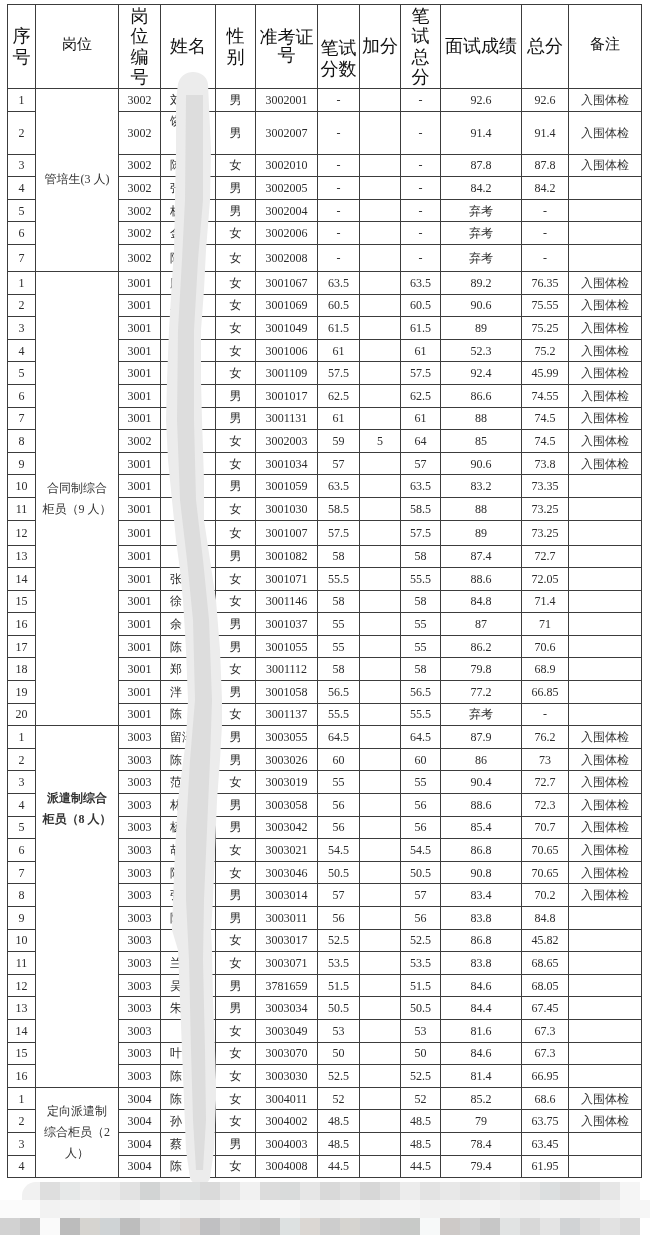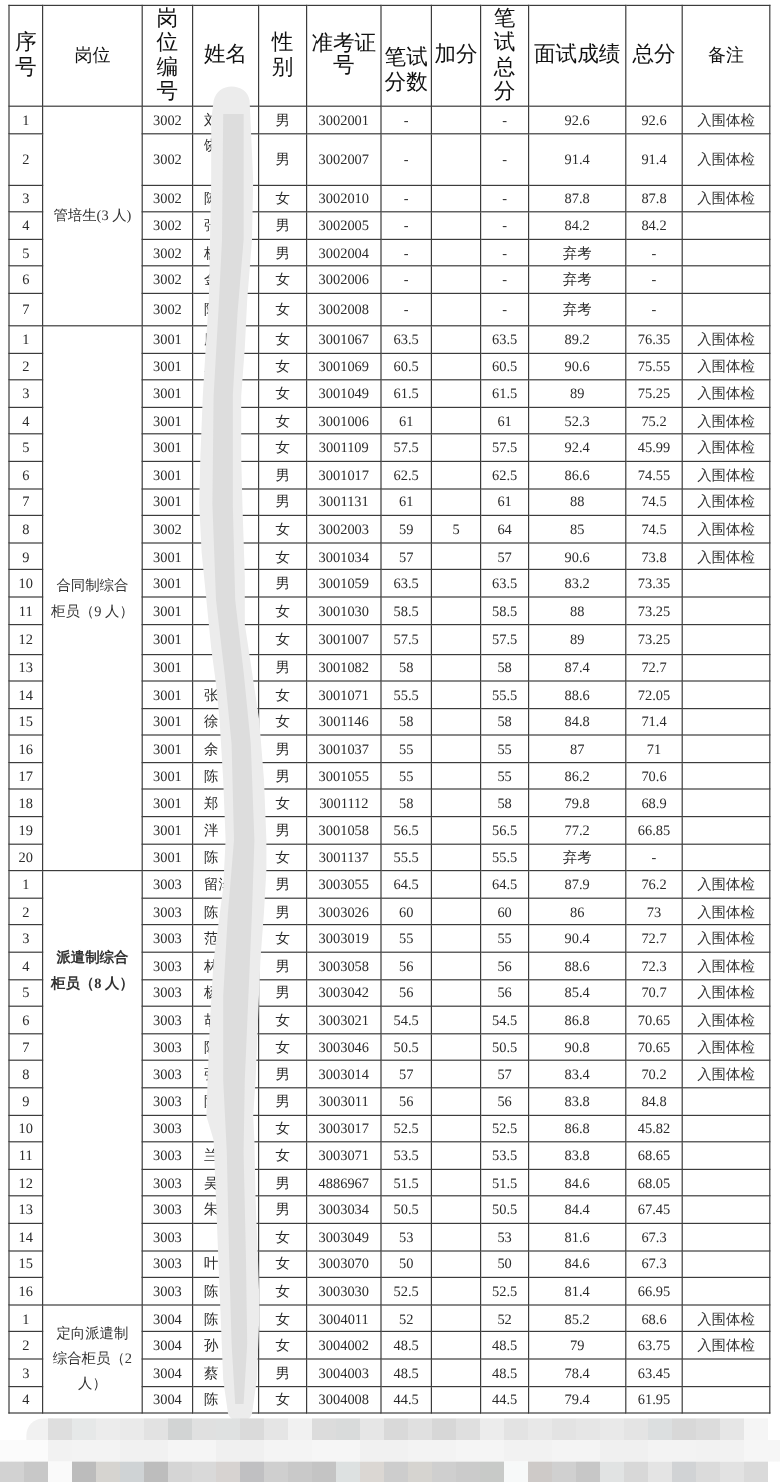--- a/index.html
+++ b/index.html
@@ -13,21 +13,21 @@
     }
     .tbl th, .tbl td {
       border: 1px solid #3c3c3c; padding: 0; text-align: center;
       vertical-align: middle; overflow: hidden;
     }
     .tbl thead tr { height: 84px; }
     .tbl th {
       font-size: 18px; font-weight: normal; color: #111; line-height: 20.5px;
       font-family: "DejaVu Serif", "Liberation Serif", serif;
     }
-    .tbl th.big { font-size: 15px; }
+    .tbl th.big { font-size: 15px; font-family: Liberation Mono, monospace; }
     .hl { display: inline-block; word-break: break-all; white-space: normal; }
     .hl.w1 { width: 1.05em; }
     .hl.w2 { width: 2.15em; line-height: 21px; margin-top: 24px; }
     .hl.w3 { width: 3.15em; line-height: 18px; text-align: center; }
     .hl.nw { white-space: nowrap; }
 
     .tbl tbody tr { height: 22.6px; }
     .tbl tbody tr:nth-child(2) { height: 43px; }
     .tbl tbody tr:nth-child(7) { height: 27px; }
     .tbl tbody tr:nth-child(19) { height: 25px; }
@@ -621,21 +621,21 @@
         <td class="c-written_total">53.5</td>
         <td class="c-interview">83.8</td>
         <td class="c-total">68.65</td>
         <td class="c-remark"></td>
       </tr>
       <tr>
         <td class="c-seq">12</td>
         <td class="c-code">3003</td>
         <td class="c-name">吴</td>
         <td class="c-gender">男</td>
-        <td class="c-ticket">4886967</td>
+        <td class="c-ticket">3781659</td>
         <td class="c-written">51.5</td>
         <td class="c-bonus"></td>
         <td class="c-written_total">51.5</td>
         <td class="c-interview">84.6</td>
         <td class="c-total">68.05</td>
         <td class="c-remark"></td>
       </tr>
       <tr>
         <td class="c-seq">13</td>
         <td class="c-code">3003</td>

